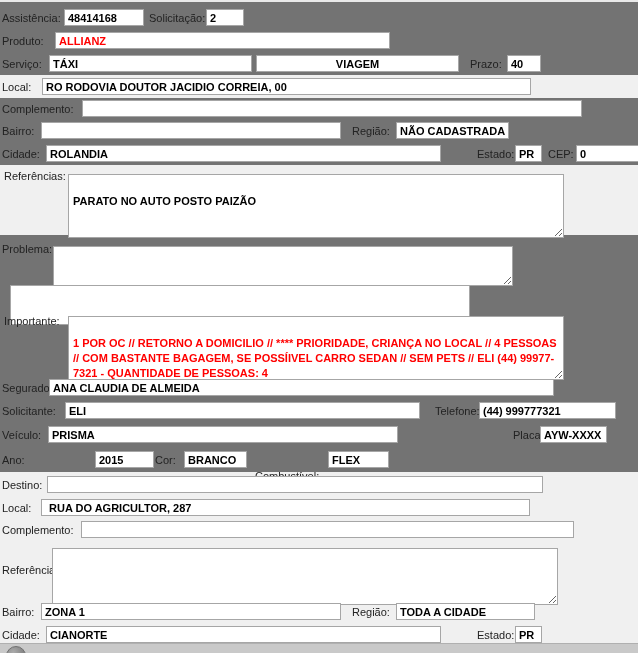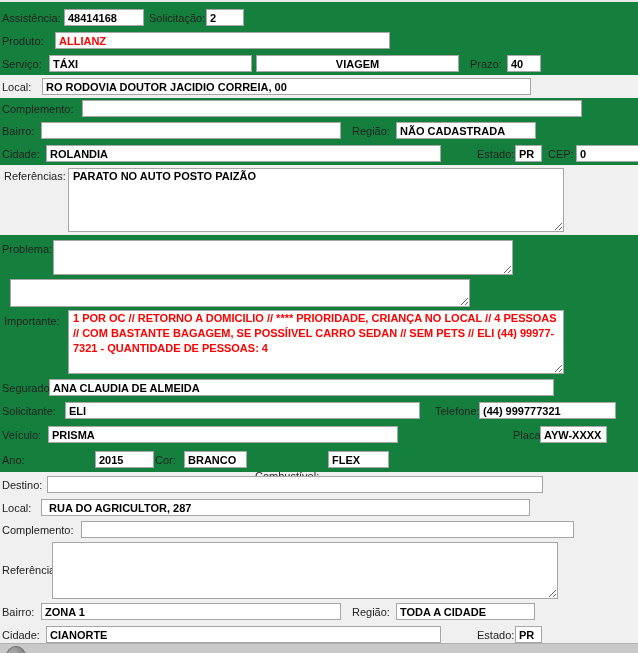--- a/index.html
+++ b/index.html
@@ -1,37 +1,37 @@
 <!DOCTYPE html>
 <html><head>
 <meta charset="utf-8">
 <style>
   * { margin:0; padding:0; box-sizing:border-box; }
   html,body { background:#ffffff; }
   #app {
     position:relative; width:638px; height:653px;
-    background:#15803d; overflow:hidden;
+    background:#737373; overflow:hidden;
     font-family:"Liberation Sans", sans-serif;
     border-top:2px solid #e9e9e9;
   }
   .band { position:absolute; left:0; width:638px; background:#f0f0f0; }
   .lbl {
     position:absolute; font-size:11px; color:#222222;
     white-space:nowrap; line-height:12px;
   }
   .fld {
     position:absolute; height:17px;
     border:1px solid #a6a6a6; background:#ffffff;
     font-family:"Liberation Sans", sans-serif;
     font-size:11px; font-weight:bold; color:#000000;
     padding:1px 3px; outline:none;
   }
   textarea.fld {
     height:auto; resize:both; overflow:auto;
-    line-height:1.35; padding:0 4px;
+    line-height:1.35; padding:19px 4px;margin-top:6px;
   }
   .red { color:#ff0000; }
   #bottom-bar {
     position:absolute; left:0; top:641px; width:638px; height:12px;
     background:#c9c9c9; border-top:1px solid #b0b0b0;
   }
   #circle-btn {
     position:absolute; left:6px; top:644px; width:20px; height:20px;
     border-radius:50%;
     background:radial-gradient(circle at 35% 30%, #ababab, #7e7e7e 70%);
@@ -63,21 +63,21 @@
 
   <span class="lbl" style="left:2px;top:79px;">Local:</span>
   <input class="fld" style="left: 42px; top: 76px; width: 489px;" value="RO RODOVIA DOUTOR JACIDIO CORREIA, 00">
 
   <span class="lbl" style="left:2px;top:101px;">Complemento:</span>
   <input class="fld" style="left: 82px; top: 98px; width: 500px;" value="">
 
   <span class="lbl" style="left:2px;top:123px;">Bairro:</span>
   <input class="fld" style="left: 41px; top: 120px; width: 300px;" value="">
   <span class="lbl" style="left:352px;top:123px;">Região:</span>
-  <input class="fld" style="left: 396px; top: 120px; width: 140px;" value="NÃO CADASTRADA">
+  <input class="fld" style="left: 396px; top: 120px; width: 113px;" value="NÃO CADASTRADA">
 
   <span class="lbl" style="left:2px;top:146px;">Cidade:</span>
   <input class="fld" style="left: 46px; top: 143px; width: 395px;" value="ROLANDIA">
   <span class="lbl" style="left:477px;top:146px;">Estado:</span>
   <input class="fld" style="left: 515px; top: 143px; width: 27px;" value="PR">
   <span class="lbl" style="left:548px;top:146px;">CEP:</span>
   <input class="fld" style="left: 576px; top: 143px; width: 80px;" value="0">
 
   <span class="lbl" style="left:4px;top:168px;">Referências:</span>
   <textarea class="fld" style="left: 68px; top: 166px; width: 496px; height: 64px;">PARATO NO AUTO POSTO PAIZÃO</textarea>

